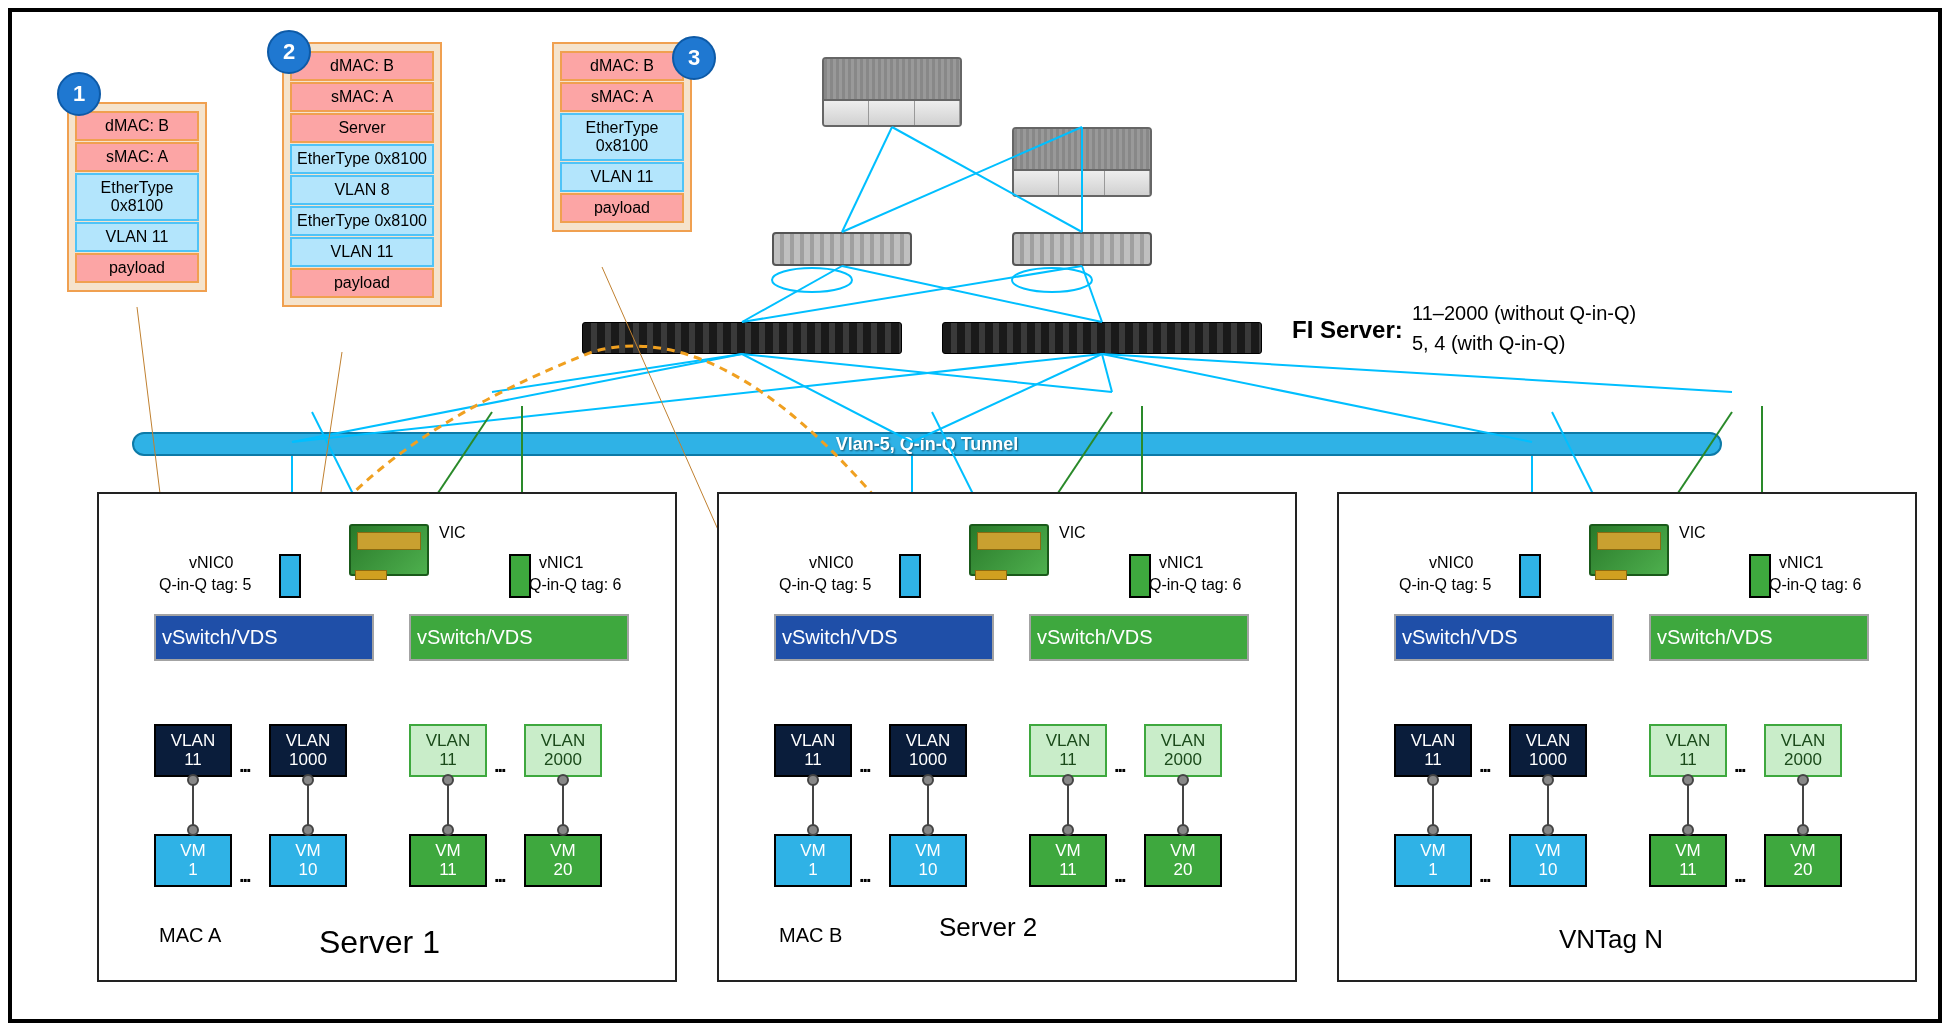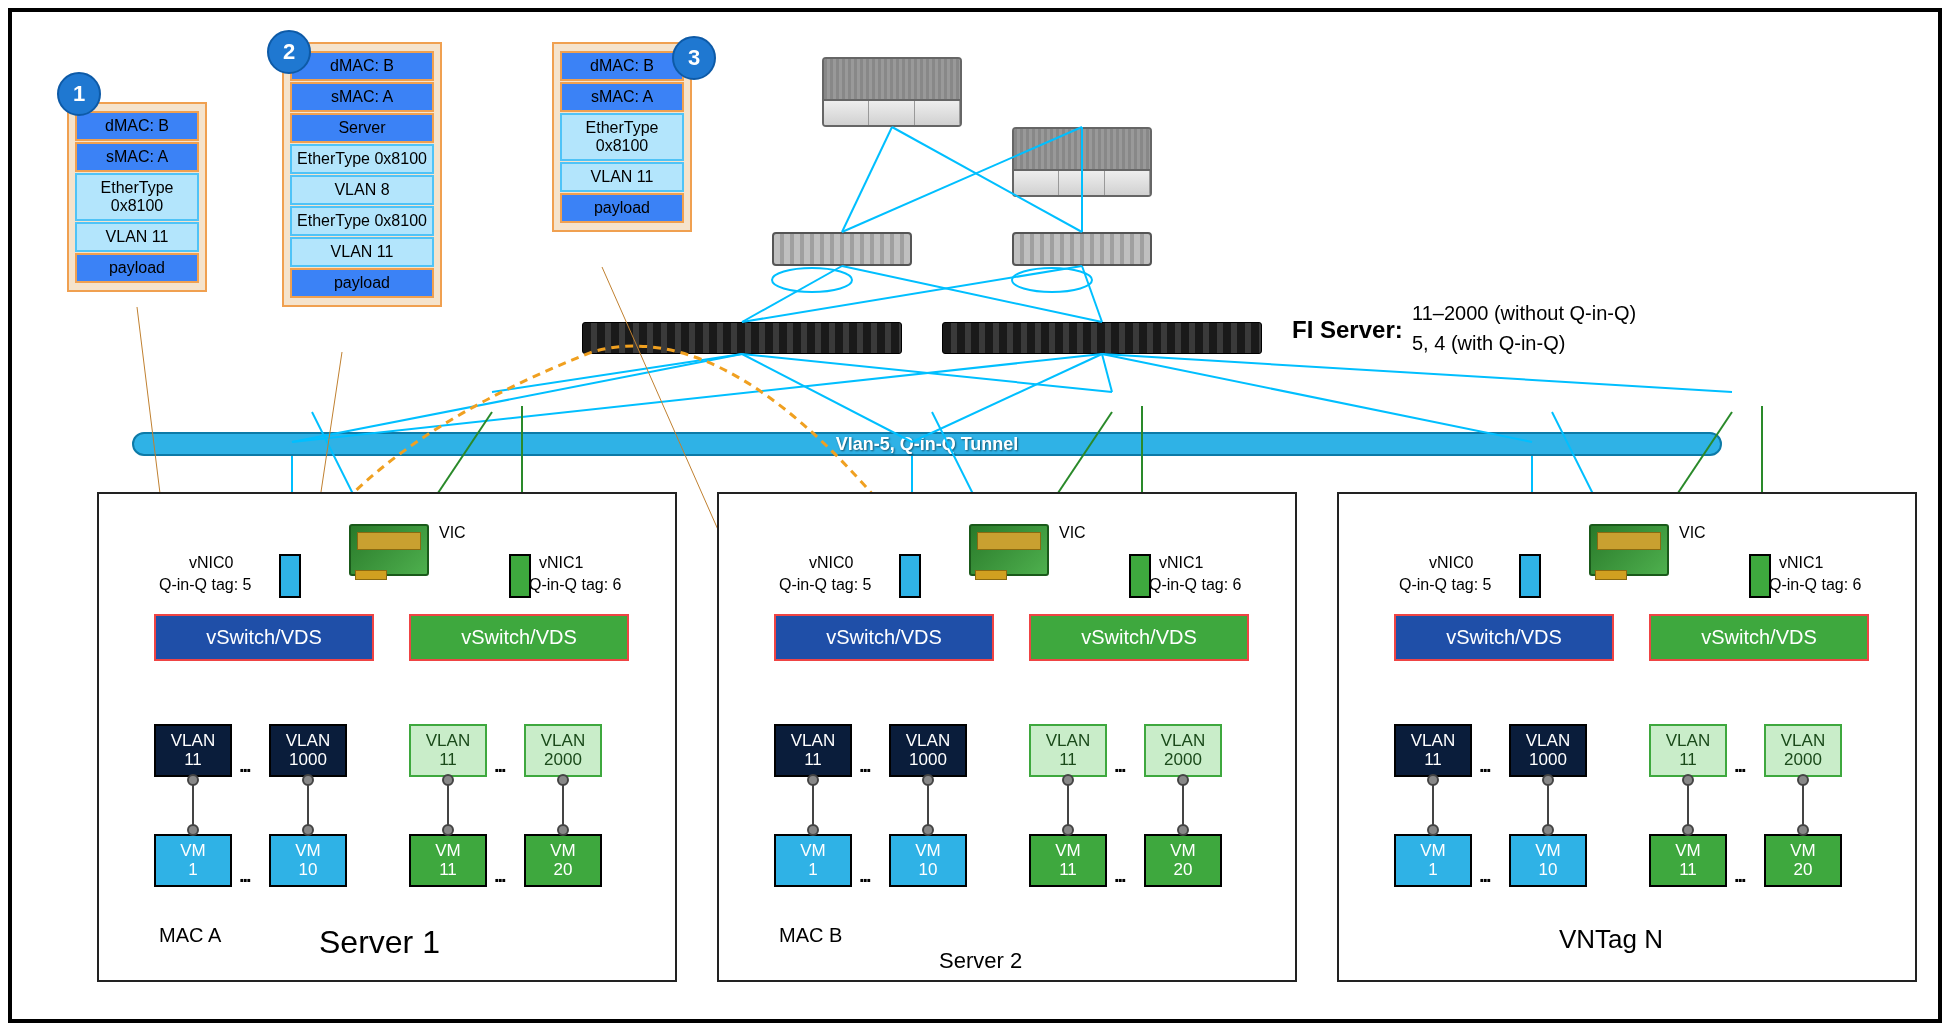--- a/index.html
+++ b/index.html
@@ -4,34 +4,34 @@
 <style>
 *{box-sizing:border-box;margin:0;padding:0;font-family:Arial,Helvetica,sans-serif}
 body{background:#fff;padding:8px}
 .frame{border:4px solid #000;width:1934px;height:1015px;position:relative;background:#fff;overflow:hidden}
 .abs{position:absolute}
 
 
 .packet{background:#f5e3cc;border:2px solid #f0a050;padding:6px;width:140px}
 .packet .row{border:2px solid #f0a050;background:#fff;margin:1px 0;padding:4px;font-size:16px;text-align:center}
 .packet .row.blue{background:#b3e5fc;border-color:#4fc3f7}
-.packet .row.hdr{background:#3b82f6;border-color:#f0a050}
+.packet .row.hdr{background:#fca5a5;border-color:#f0a050}
 
 .badge{width:44px;height:44px;border-radius:50%;background:#1f78d1;color:#fff;display:flex;align-items:center;justify-content:center;font-size:22px;font-weight:bold;border:2px solid #0d5aa7;z-index:10}
 
 .label{font-size:20px;color:#000}
 .small{font-size:16px}
 
 .tunnel{height:24px;border-radius:12px;border:2px solid #1a6b1a}
 .tunnel.green{background:#5bb029}
 .tunnel.blue{background:#2fb2e6;border-color:#0d7aa7}
 .tunnel .tlabel{position:absolute;left:50%;top:50%;transform:translate(-50%,-50%);color:#fff;font-size:18px;font-weight:bold;text-shadow:1px 1px 2px #0008}
 
 .server{border:2px solid #222;background:#fff}
-.vswitch{color:#fff;font-size:20px;text-align:center;padding:10px 6px;border:2px solid #ef4444}
+.vswitch{color:#fff;font-size:20px;padding:10px 6px;border:2px solid #a3a3a3}
 .vswitch.blue{background:#1f4fa8}
 .vswitch.green{background:#3ea83e}
 
 .vlanbox{color:#fff;font-size:17px;text-align:center;padding:6px 4px;border:2px solid #000;line-height:1.1}
 .vlanbox.dark{background:#0a1d3b}
 .vlanbox.light{background:#c9edc9;color:#1a4a1a;border-color:#3ea83e}
 
 .vmbox{color:#fff;font-size:17px;text-align:center;padding:6px 4px;border:2px solid #000;line-height:1.1}
 .vmbox.cyan{background:#2fb2e6}
 .vmbox.green{background:#3ea83e}
@@ -253,21 +253,21 @@
             <circle cx="209" cy="336" r="5"></circle>
         <line x1="349" y1="282" x2="349" y2="340"></line>
             <circle cx="349" cy="286" r="5"></circle>
             <circle cx="349" cy="336" r="5"></circle>
         <line x1="464" y1="282" x2="464" y2="340"></line>
             <circle cx="464" cy="286" r="5"></circle>
             <circle cx="464" cy="336" r="5"></circle>
       </g>
     </svg>
     <div class="abs label" style="left:60px;top:430px;font-size:20px">MAC B</div>
-    <div class="abs label" style="left:220px;top:454px;font-size:22px">Server 2</div>
+    <div class="abs label" style="left:220px;top:418px;font-size:26px">Server 2</div>
   </div>
       <div class="abs server" style="left: 1325px; top: 480px; width: 580px; height: 490px;">
     <div class="abs small" style="left:90px;top:60px">vNIC0</div>
     <div class="abs small" style="left:60px;top:82px">Q-in-Q tag: 5</div>
     <div class="abs vnic blue" style="left:180px;top:60px"></div>
     <div class="abs vic" style="left:250px;top:30px"></div>
     <div class="abs small" style="left:340px;top:30px">VIC</div>
     <div class="abs small" style="left:440px;top:60px">vNIC1</div>
     <div class="abs small" style="left:430px;top:82px">Q-in-Q tag: 6</div>
     <div class="abs vnic green" style="left:410px;top:60px"></div>

